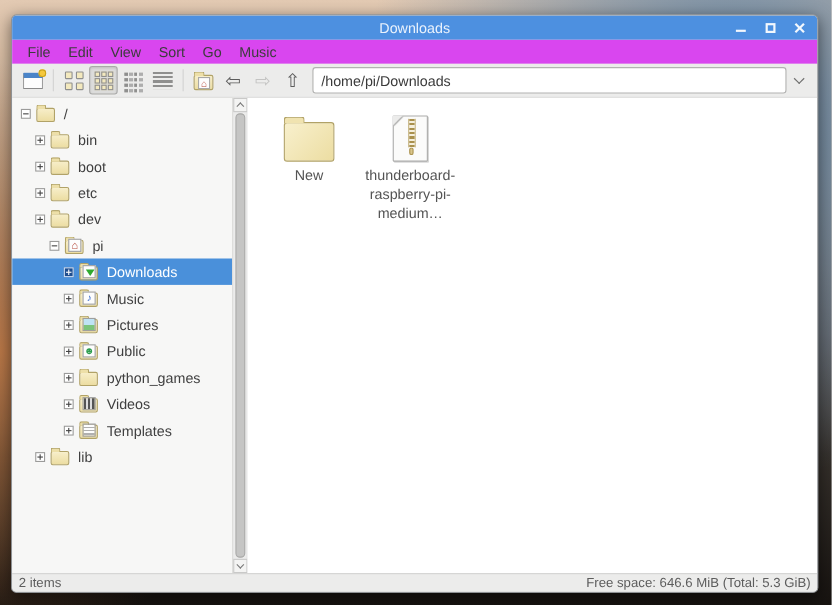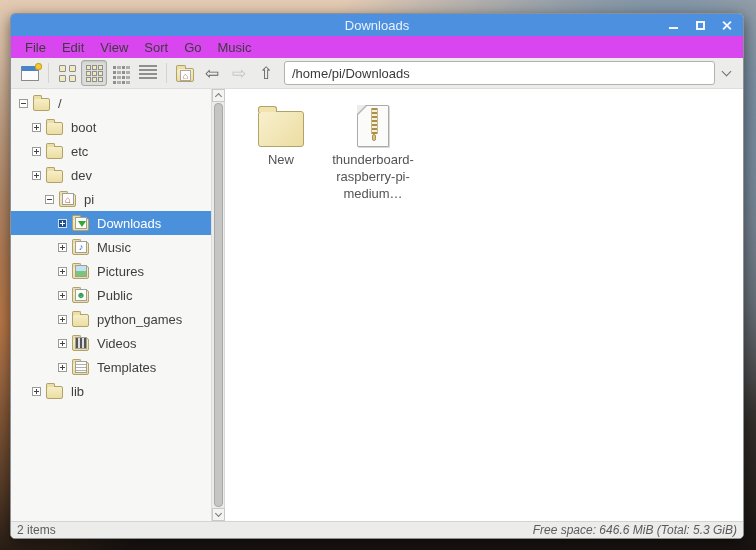--- a/index.html
+++ b/index.html
@@ -107,21 +107,21 @@
   .big-folder::before { content:""; position:absolute; top:-6px; left:-1px; width:17px; height:5px; background:#f0e3b0; border:1px solid #b1a267; border-bottom:none; border-radius:3px 3px 0 0; }
   .zip-glyph { position:relative; width:32px; height:42px; background:#fbfbfa; border:1px solid #ababaa; border-radius:1px; box-shadow:1px 1px 0 #d8d8d7; }
   .zip-glyph::before { content:""; position:absolute; left:-1px; top:-1px; border-top:9px solid #ececeb; border-right:9px solid transparent; border-bottom:none; filter:drop-shadow(1px 1px 0 #b5b5b4); }
   .zip-glyph::after { content:""; position:absolute; left:13px; top:2px; width:5px; height:26px;
       background:repeating-linear-gradient(180deg,#a9904c 0 2px,#f5efdc 2px 4px); border-left:1px solid #c7b686; border-right:1px solid #c7b686; }
   .zipper-pull { position:absolute; left:14px; top:28px; width:4px; height:7px; border:1px solid #a9904c; border-radius:2px; background:#d9c68c; }
   .flabel { font-size:13px; line-height:17px; color:#545454; text-align:center; width:84px; word-break:break-all; }
 
   
   .statusbar { height:17px; background:#ececeb; border-top:1px solid #d4d4d3; display:flex; align-items:center; font-size:12px; color:#5c5c5c; padding:0 6px; flex:none; }
-  .status-right { margin-left:auto;font-style:italic; }
+  .status-right { margin-left:auto; }
 </style>
 </head>
 <body>
 
 <div class="window">
 
   <div class="titlebar">
     <div class="title">Downloads</div>
     <div class="winbtns">
       <div class="wbtn">
@@ -216,20 +216,28 @@
 
         <div class="trow">
           <span class="indent" style="width:8px"></span>
           <span class="expander minus"></span>
           <span class="ticon">
               <span class="tfolder"></span>
             </span>
           <span class="tlabel">/</span>
         </div>
 
+        <div class="trow">
+          <span class="indent" style="width:21px"></span>
+          <span class="expander plus"></span>
+          <span class="ticon">
+              <span class="tfolder"></span>
+            </span>
+          <span class="tlabel">bin</span>
+        </div>
 
         <div class="trow">
           <span class="indent" style="width:21px"></span>
           <span class="expander plus"></span>
           <span class="ticon">
               <span class="tfolder"></span>
             </span>
           <span class="tlabel">boot</span>
         </div>
 

